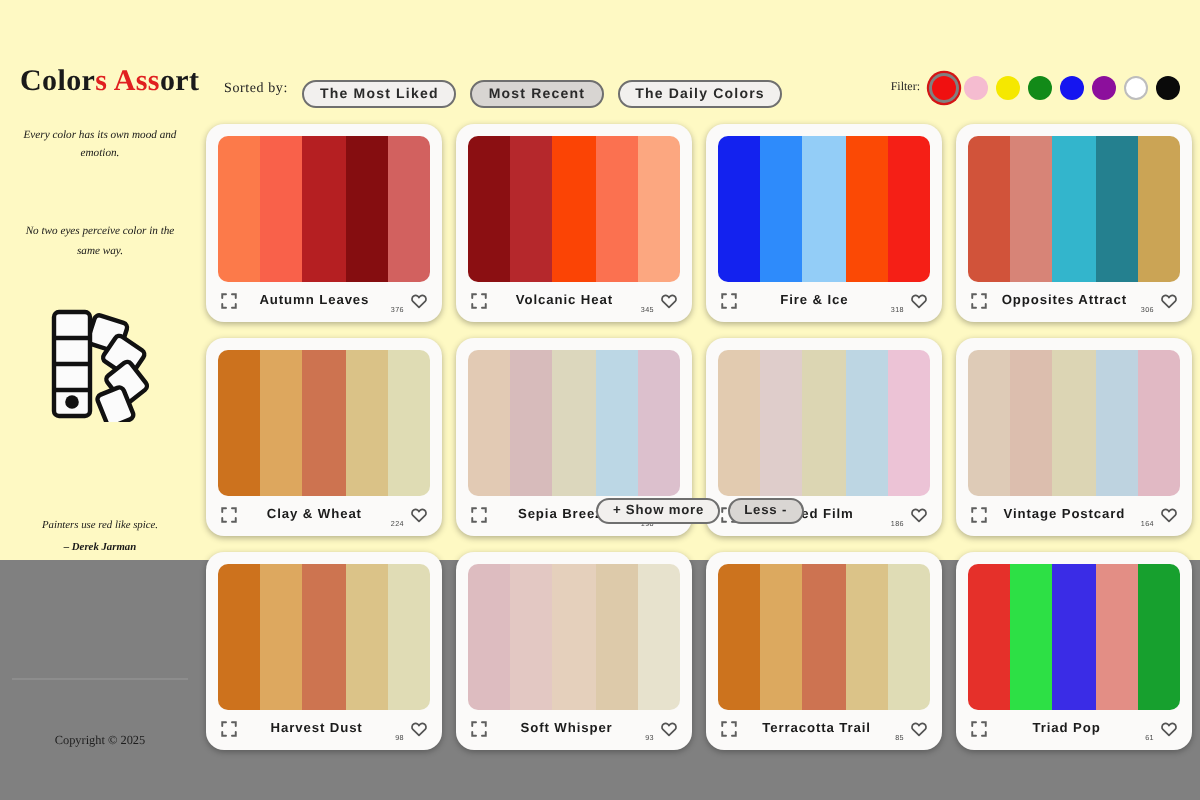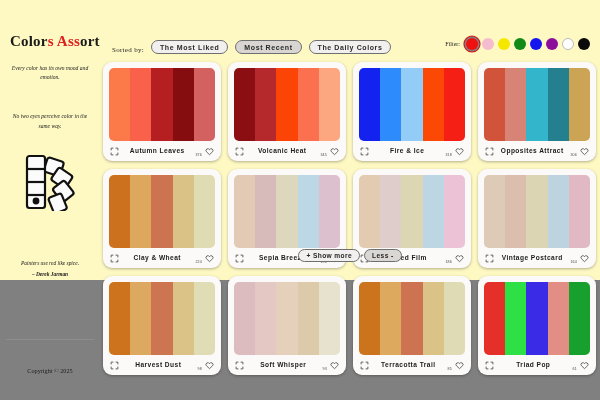--- a/index.html
+++ b/index.html
@@ -29,21 +29,21 @@
     font-size: 15px;
     color: #1a1a1a;
     letter-spacing: .2px;
     white-space: nowrap;
   }
   .brand .hl { color: #e02020; }
 
   .sortwrap {
     position: absolute;
     left: 112px; top: 40px;
-    display: flex; align-items: flex-end; gap: 7px;
+    display: flex; align-items: flex-start; gap: 7px;
   }
   .sortlabel {
     font-family: "Liberation Serif", serif;
     font-size: 7px;
     color: #232323;
     letter-spacing: .3px;
     white-space: nowrap;
   }
   .chip {
     background: #f2f0ee;

